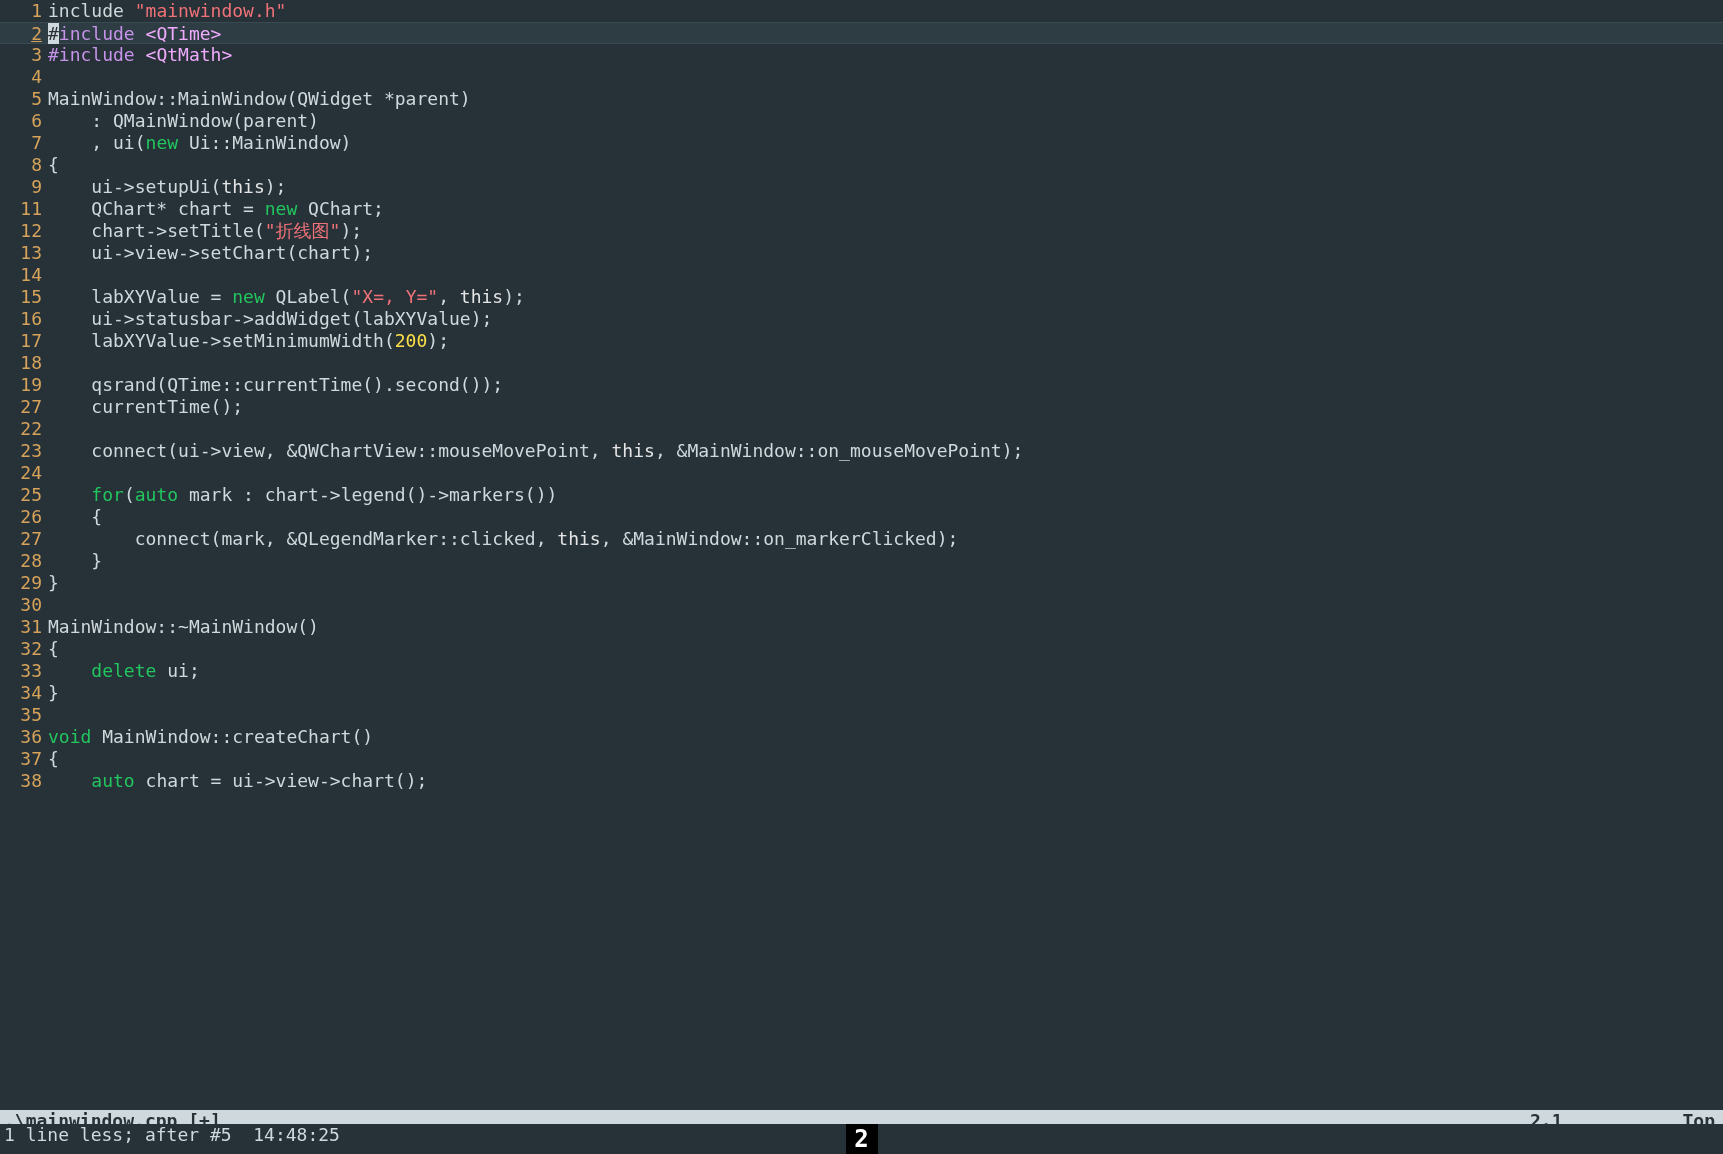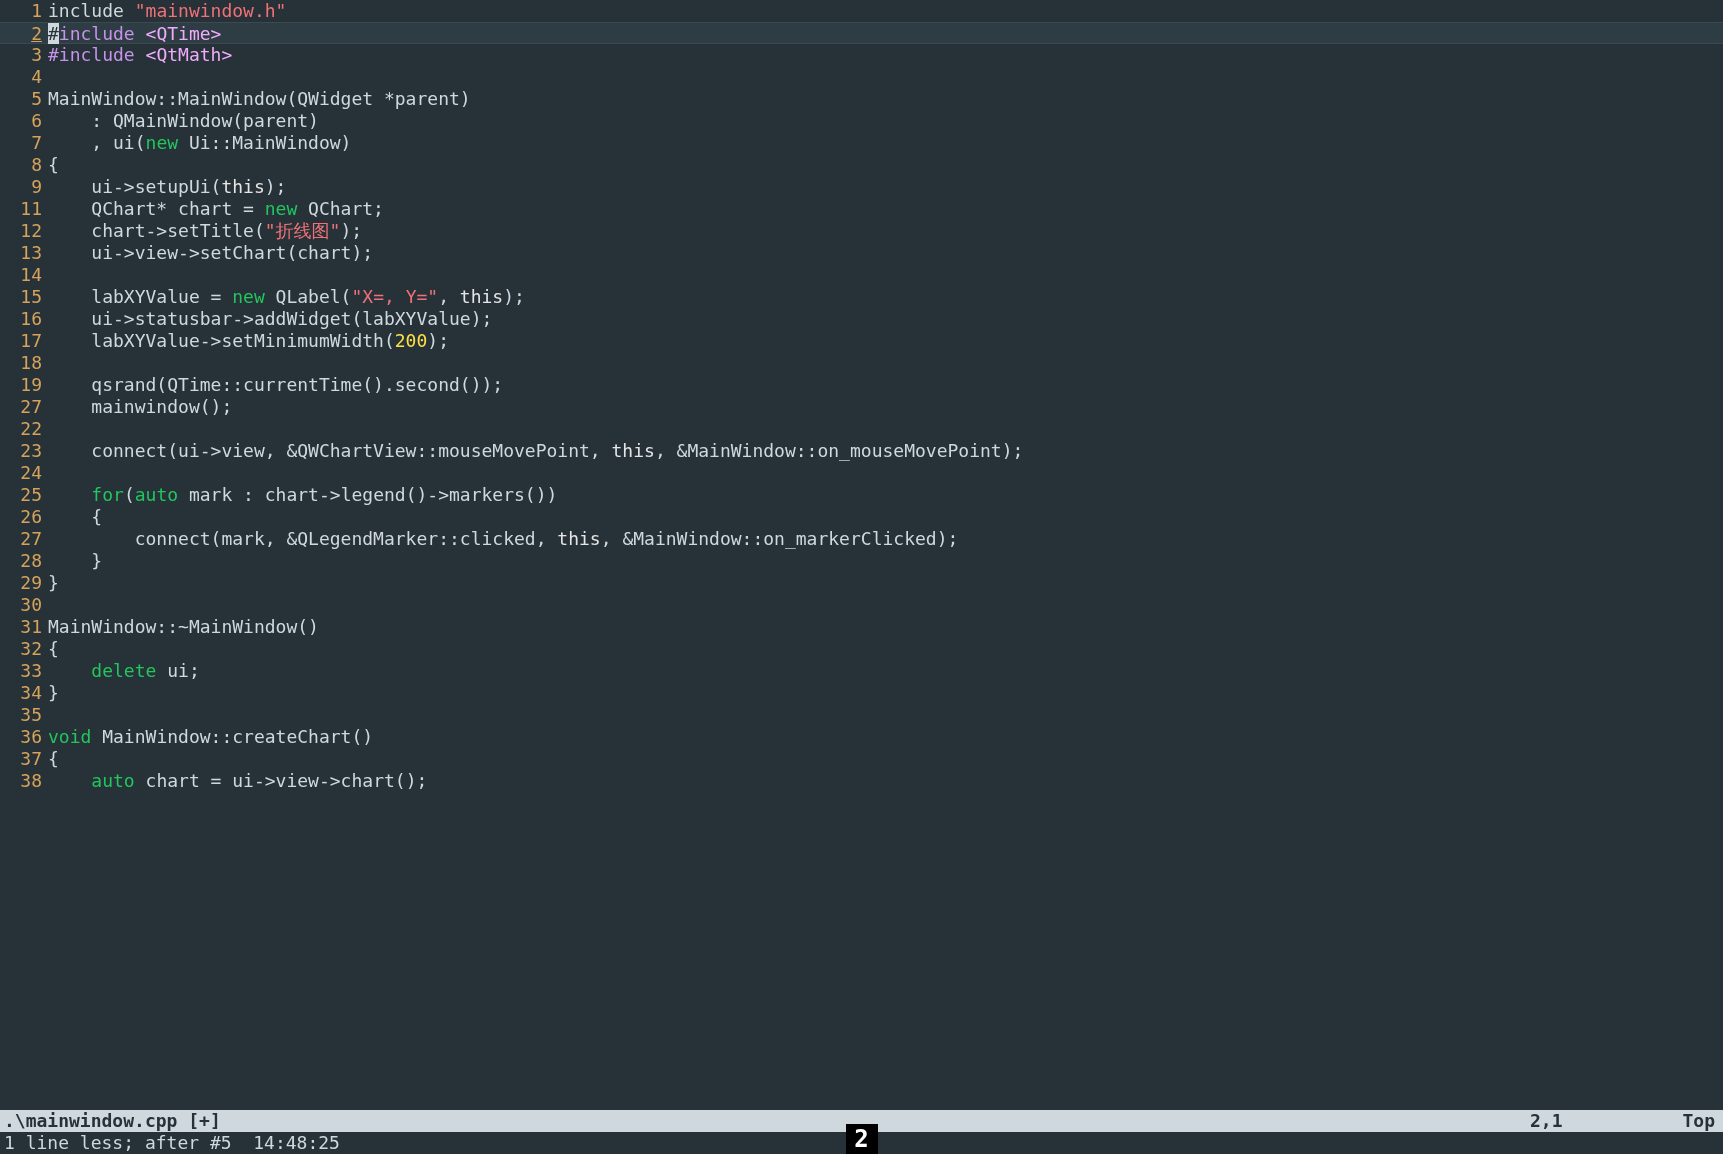--- a/index.html
+++ b/index.html
@@ -68,21 +68,21 @@
     padding: 0 4px;
     font-weight: bold;
     justify-content: space-between;
   }
   .statusbar .fname { flex: 0 0 auto; }
   .statusbar .spacer { flex: 1; }
   .statusbar .pos { padding-right: 120px; }
   .statusbar .scroll { padding-right: 4px; }
   .cmdline {
     position: absolute;
-    left: 0; right: 0; bottom: 0;
+    left: 0; right: 0; bottom: 8px;
     height: 22px;
     background: #263238;
     color: #cfd8dc;
     padding-left: 4px;
     white-space: pre;
   }
   .badge {
     position: absolute;
     bottom: 0;
     left: 50%;
@@ -113,21 +113,21 @@
       <div class="line"><span class="gutter">9</span><span class="code"><span class="tok-plain">    ui-&gt;setupUi(</span><span class="tok-thiskw">this</span><span class="tok-plain">);</span></span></div>
       <div class="line"><span class="gutter">11</span><span class="code"><span class="tok-plain">    QChart* chart = </span><span class="tok-kw">new</span><span class="tok-plain"> QChart;</span></span></div>
       <div class="line"><span class="gutter">12</span><span class="code"><span class="tok-plain">    chart-&gt;setTitle(</span><span class="tok-str">"折线图"</span><span class="tok-plain">);</span></span></div>
       <div class="line"><span class="gutter">13</span><span class="code"><span class="tok-plain">    ui-&gt;view-&gt;setChart(chart);</span></span></div>
       <div class="line"><span class="gutter">14</span><span class="code"></span></div>
       <div class="line"><span class="gutter">15</span><span class="code"><span class="tok-plain">    labXYValue = </span><span class="tok-kw">new</span><span class="tok-plain"> QLabel(</span><span class="tok-str">"X=, Y="</span><span class="tok-plain">, </span><span class="tok-thiskw">this</span><span class="tok-plain">);</span></span></div>
       <div class="line"><span class="gutter">16</span><span class="code"><span class="tok-plain">    ui-&gt;statusbar-&gt;addWidget(labXYValue);</span></span></div>
       <div class="line"><span class="gutter">17</span><span class="code"><span class="tok-plain">    labXYValue-&gt;setMinimumWidth(</span><span class="tok-num">200</span><span class="tok-plain">);</span></span></div>
       <div class="line"><span class="gutter">18</span><span class="code"></span></div>
       <div class="line"><span class="gutter">19</span><span class="code"><span class="tok-plain">    qsrand(QTime::currentTime().second());</span></span></div>
-      <div class="line"><span class="gutter">27</span><span class="code"><span class="tok-plain">    mainwindow();</span></span></div>
+      <div class="line"><span class="gutter">27</span><span class="code"><span class="tok-plain">    currentTime();</span></span></div>
       <div class="line"><span class="gutter">22</span><span class="code"></span></div>
       <div class="line"><span class="gutter">23</span><span class="code"><span class="tok-plain">    connect(ui-&gt;view, &amp;QWChartView::mouseMovePoint, </span><span class="tok-thiskw">this</span><span class="tok-plain">, &amp;MainWindow::on_mouseMovePoint);</span></span></div>
       <div class="line"><span class="gutter">24</span><span class="code"></span></div>
       <div class="line"><span class="gutter">25</span><span class="code"><span class="tok-plain">    </span><span class="tok-kw">for</span><span class="tok-plain">(</span><span class="tok-kw">auto</span><span class="tok-plain"> mark : chart-&gt;legend()-&gt;markers())</span></span></div>
       <div class="line"><span class="gutter">26</span><span class="code"><span class="tok-plain">    {</span></span></div>
       <div class="line"><span class="gutter">27</span><span class="code"><span class="tok-plain">        connect(mark, &amp;QLegendMarker::clicked, </span><span class="tok-thiskw">this</span><span class="tok-plain">, &amp;MainWindow::on_markerClicked);</span></span></div>
       <div class="line"><span class="gutter">28</span><span class="code"><span class="tok-plain">    }</span></span></div>
       <div class="line"><span class="gutter">29</span><span class="code"><span class="tok-plain">}</span></span></div>
       <div class="line"><span class="gutter">30</span><span class="code"></span></div>
       <div class="line"><span class="gutter">31</span><span class="code"><span class="tok-plain">MainWindow::~MainWindow()</span></span></div>

